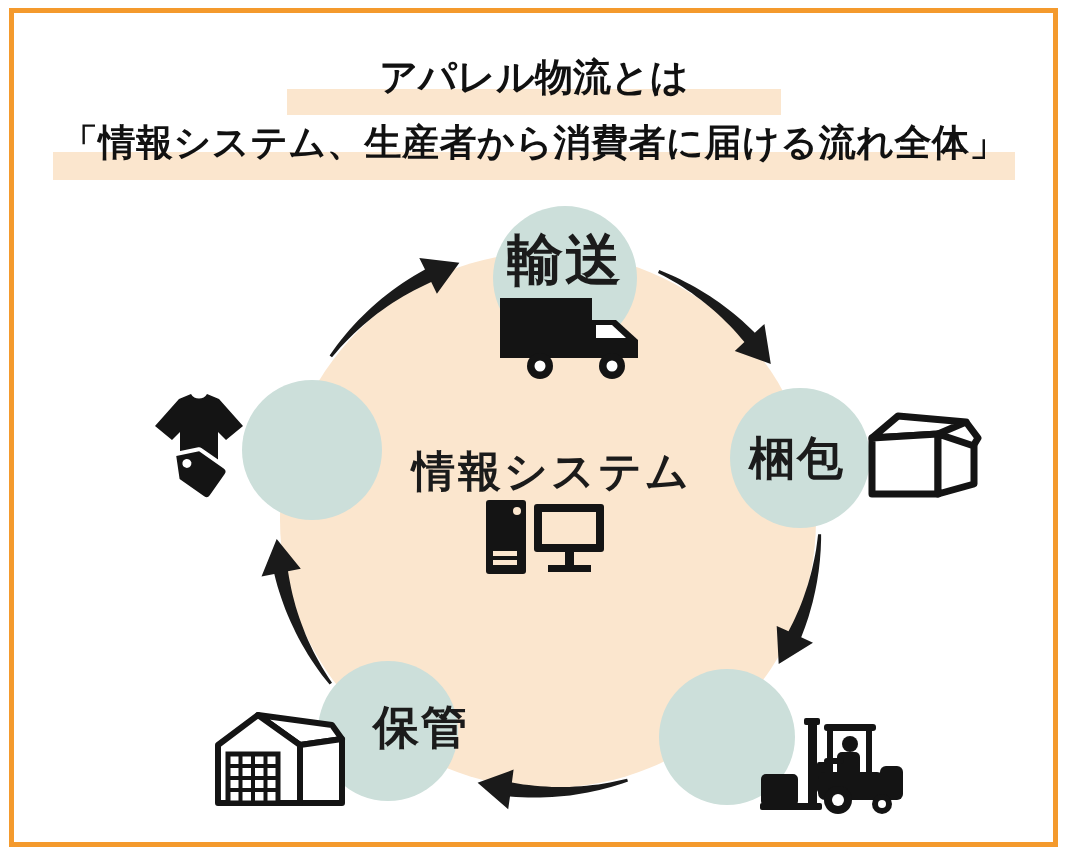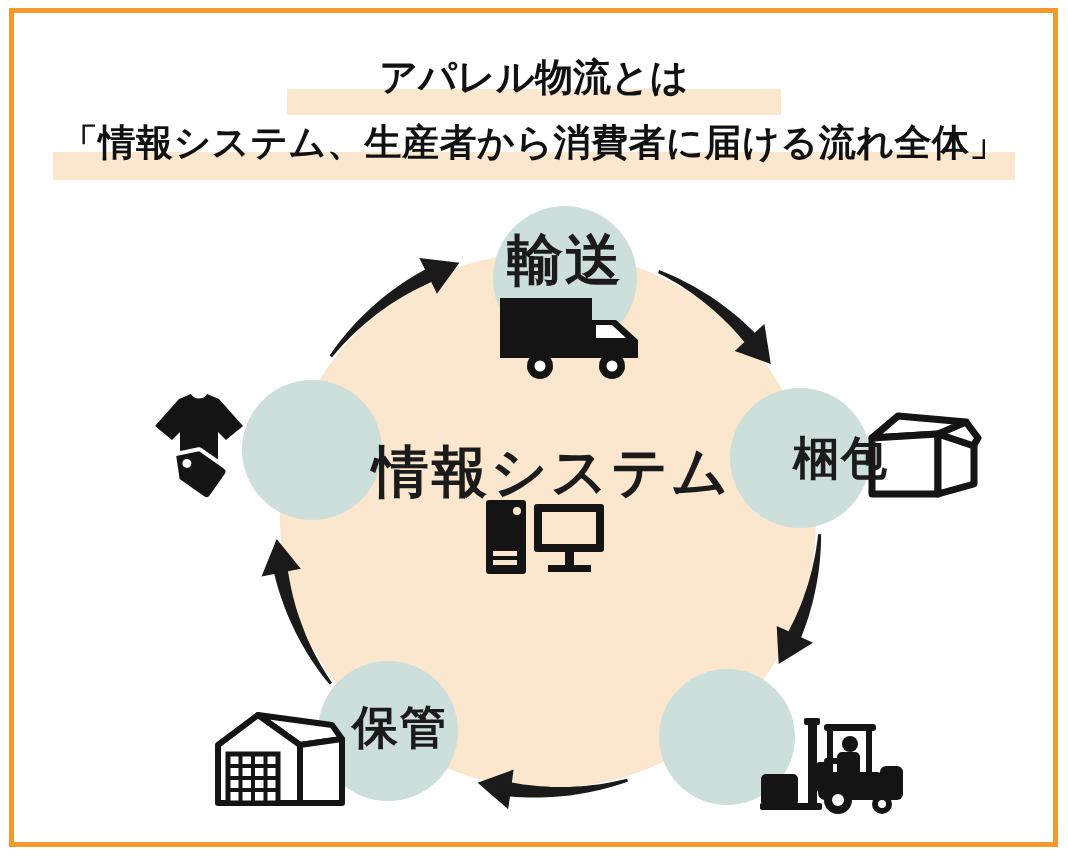--- a/index.html
+++ b/index.html
@@ -119,17 +119,17 @@
     <circle cx="33" cy="13" r="4" fill="#FBE6CE"></circle>
     <rect x="9" y="53" width="24" height="5" fill="#FBE6CE"></rect>
     <rect x="9" y="62" width="24" height="5" fill="#FBE6CE"></rect>
     <rect x="50" y="6" width="70" height="48" rx="3" fill="#141414"></rect>
     <rect x="58" y="14" width="54" height="32" fill="#FBE6CE"></rect>
     <rect x="81" y="54" width="9" height="13" fill="#141414"></rect>
     <rect x="64" y="67" width="43" height="7" fill="#141414"></rect>
   </svg>
 
   <div class="nlabel" style="left:565px;top:260px;font-size:56px">輸送</div>
-  <div class="nlabel" style="left:841px;top:458px;font-size:46px">梱包</div>
-  <div class="nlabel" style="left:400px;top:727px;font-size:46px">保管</div>
-  <div class="nlabel" style="left:552px;top:472px;font-size:56px;letter-spacing:3px">情報システム</div>
+  <div class="nlabel" style="left:797px;top:458px;font-size:46px">梱包</div>
+  <div class="nlabel" style="left:421px;top:727px;font-size:46px">保管</div>
+  <div class="nlabel" style="left:552px;top:472px;font-size:43px;letter-spacing:3px">情報システム</div>
 
 </div>
 
 </body></html>

